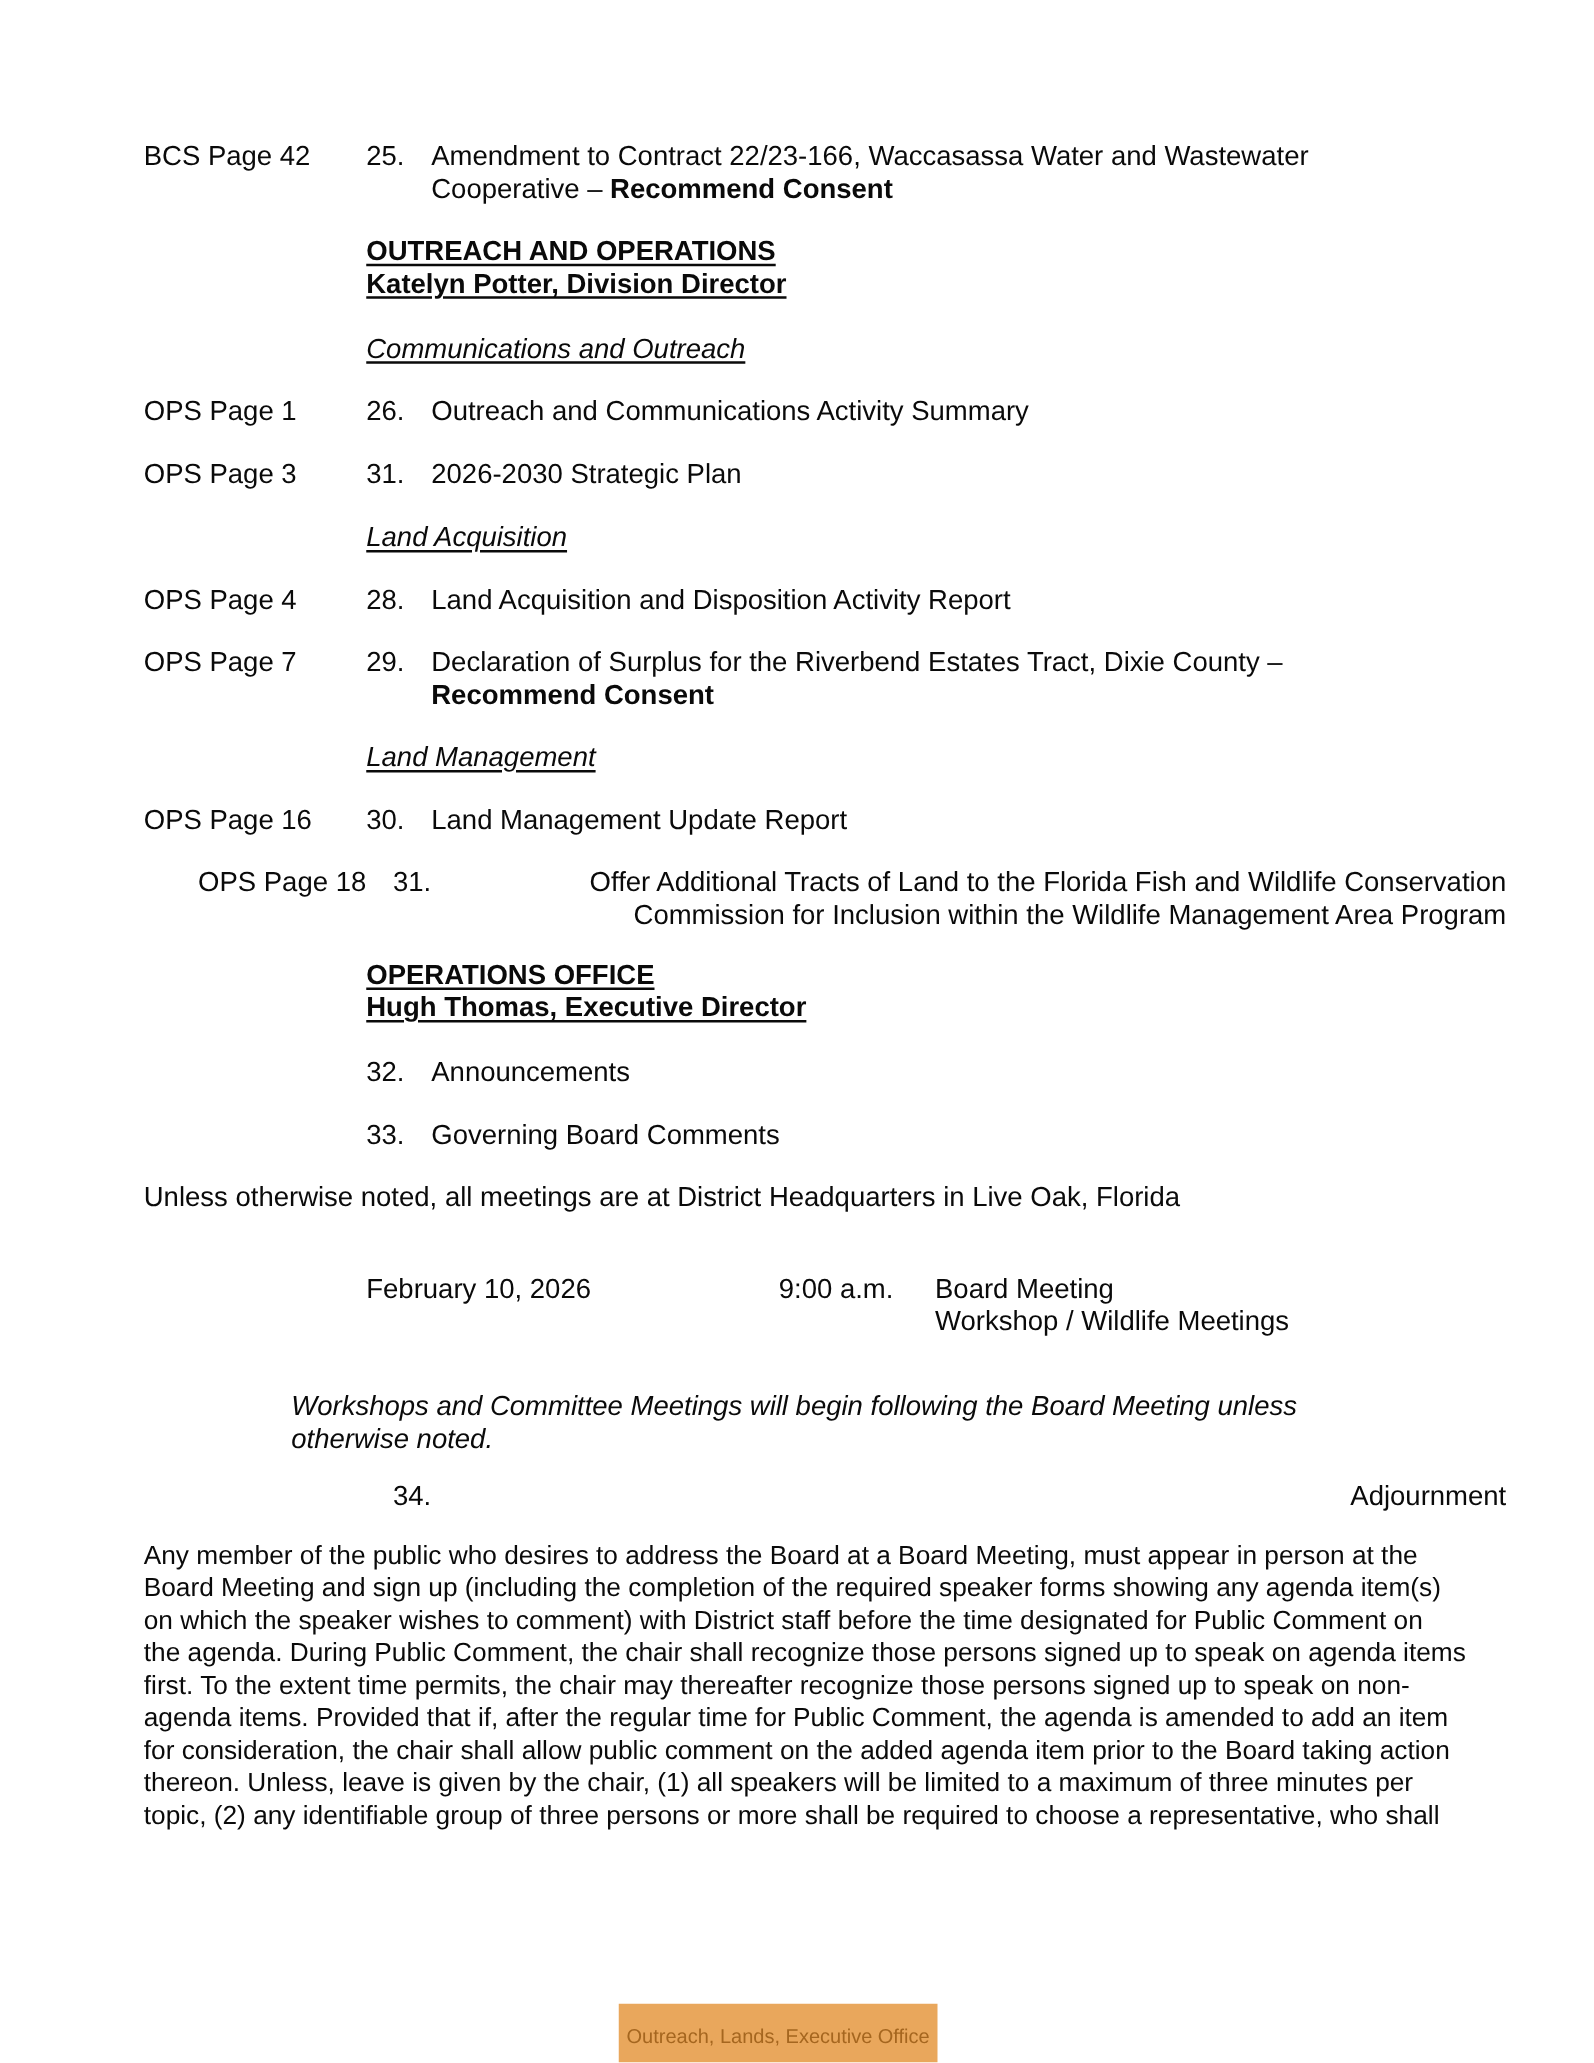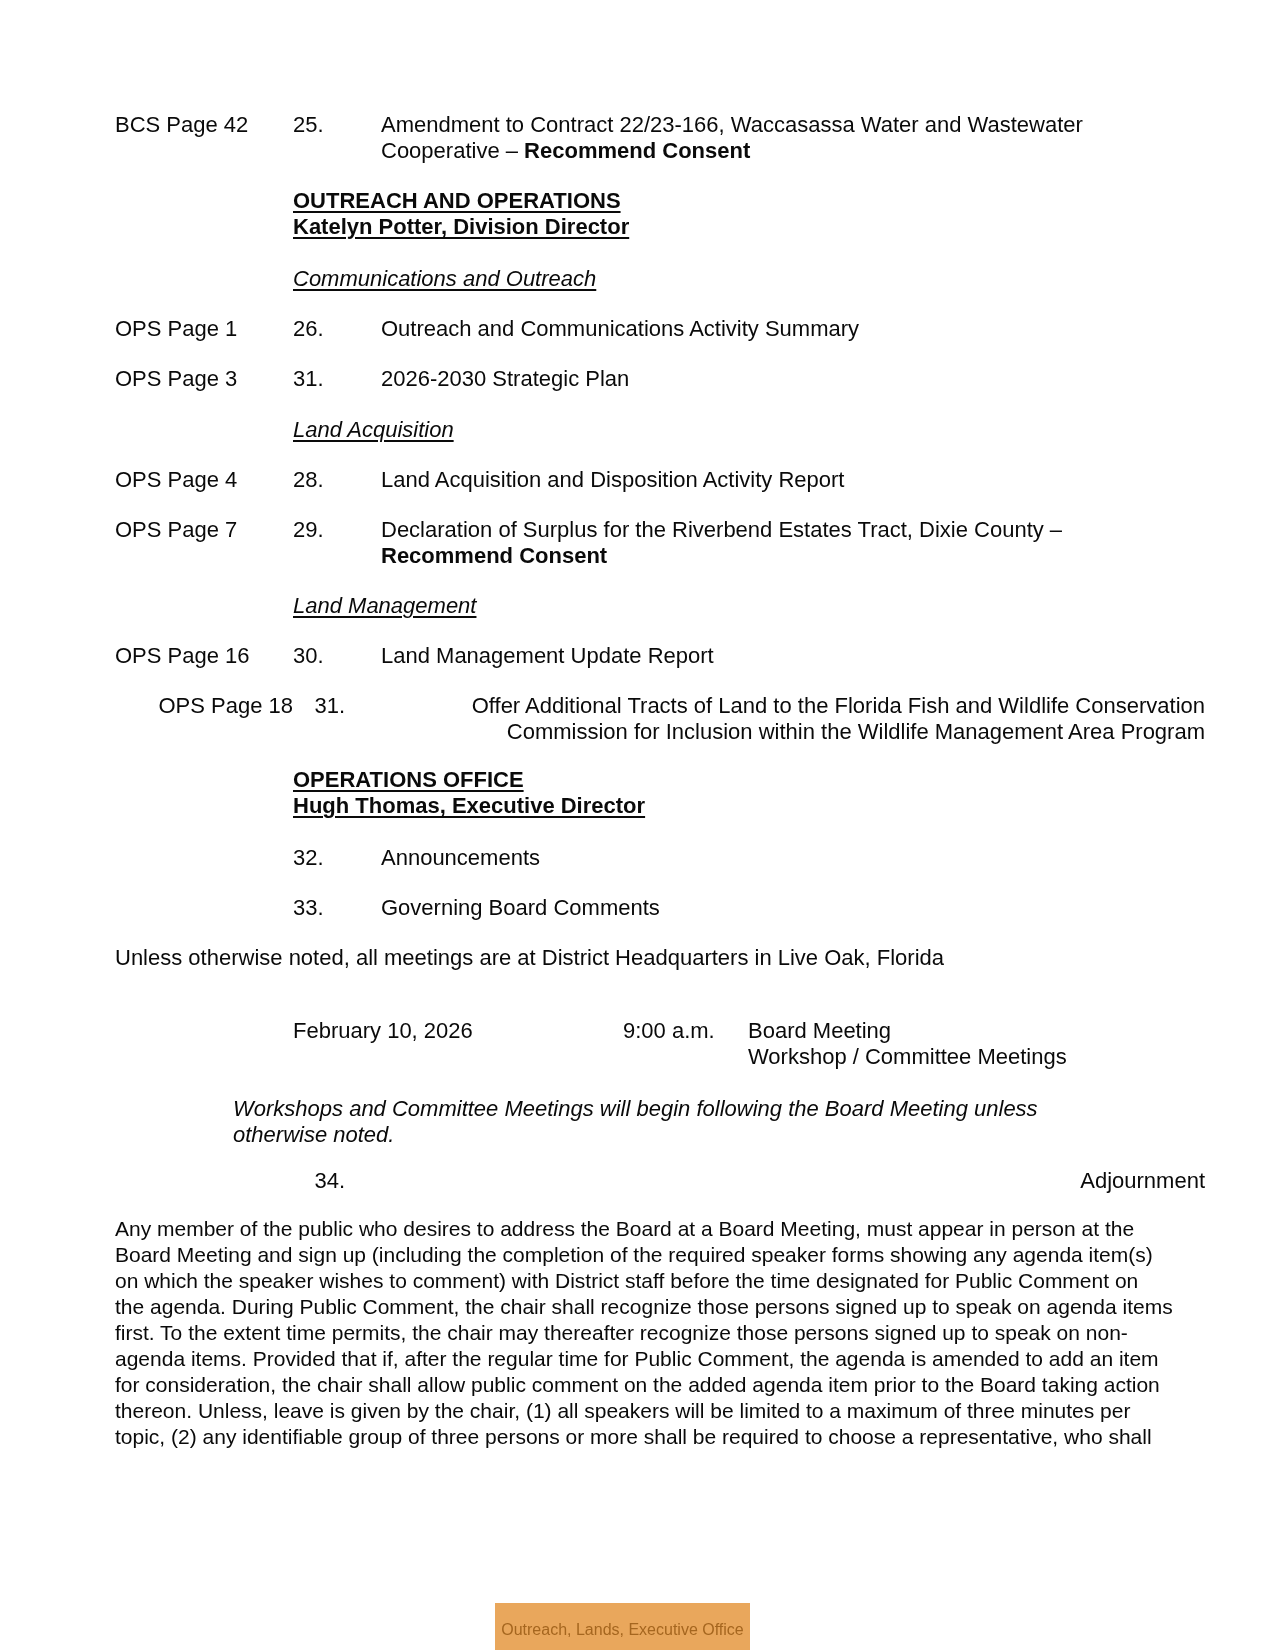--- a/index.html
+++ b/index.html
@@ -19,21 +19,21 @@
     top: 112px;
     left: 115px;
     right: 40px;
   }
   .row {
     display: grid;
     grid-template-columns: 178px 52px 1fr;
     align-items: start;
     margin-bottom: 24px;
   }
-  .row .txt { white-space: pre; margin-left: 36px; }
+  .row .txt { white-space: pre; }
   .b { font-weight: bold; }
   .section-head {
     margin-left: 178px;
     margin-bottom: 26px;
     font-weight: bold;
     text-decoration: underline;
     text-decoration-thickness: 2px;
     text-underline-offset: 3px;
   }
   .sub-head {
@@ -43,21 +43,21 @@
     text-decoration: underline;
     text-underline-offset: 3px;
   }
   .mb22 { margin-bottom: 22px; text-align: right; }
   .mb25 { margin-bottom: 25px; }
   .location-note { margin-bottom: 47px; }
   .meeting {
     display: grid;
     grid-template-columns: 330px 125px 1fr;
     margin-left: 178px;
-    margin-bottom: 26px;
+    margin-bottom: 42px;
     align-items: start;
   }
   .meeting .desc { white-space: pre; }
   .workshops-note {
     margin-left: 118px;
     margin-bottom: 20px;
     font-style: italic;
     white-space: pre;
   }
   .public-comment {
@@ -159,21 +159,21 @@
       <span>33.</span>
       <span class="txt">Governing Board Comments</span>
     </div>
 
     <div class="location-note">Unless otherwise noted, all meetings are at District Headquarters in Live Oak, Florida</div>
 
     <div class="meeting">
       <span>February 10, 2026</span>
       <span>9:00 a.m.</span>
       <span class="desc">Board Meeting
-Workshop / Committee Meetings</span>
+Workshop / Wildlife Meetings</span>
     </div>
 
     <div class="workshops-note">Workshops and Committee Meetings will begin following the Board Meeting unless
 otherwise noted.</div>
 
     <div class="row mb22">
       <span></span>
       <span>34.</span>
       <span class="txt">Adjournment</span>
     </div>

